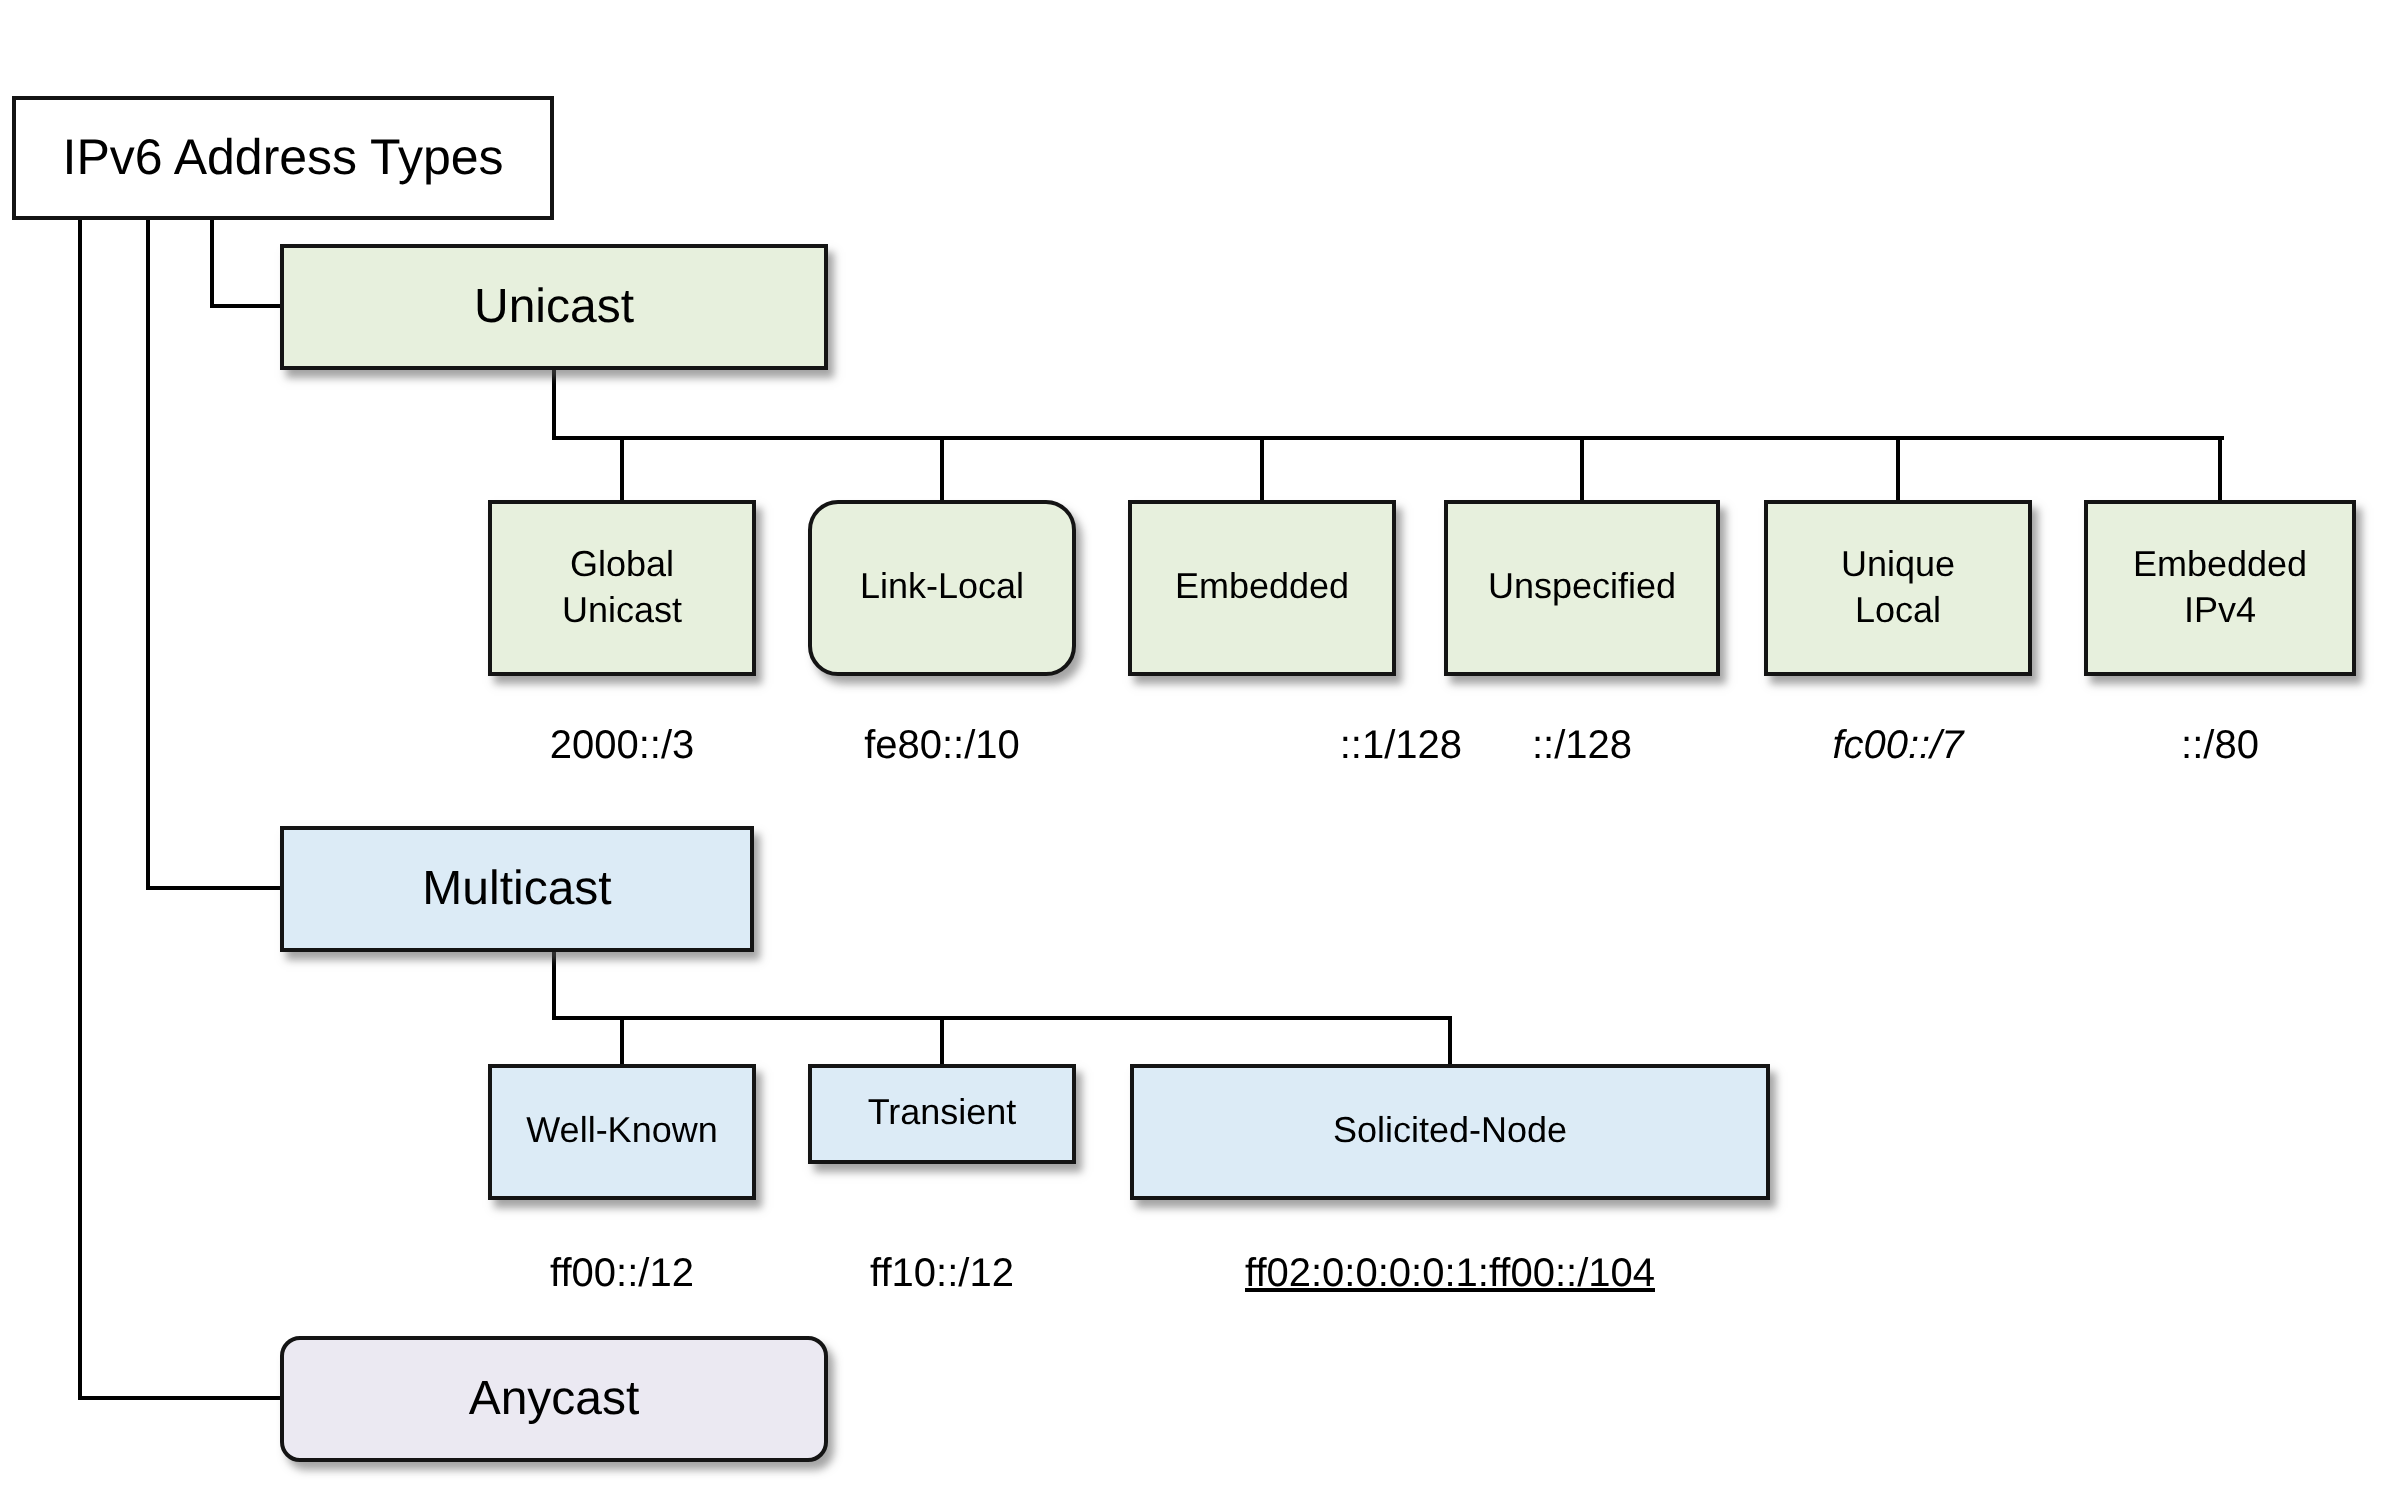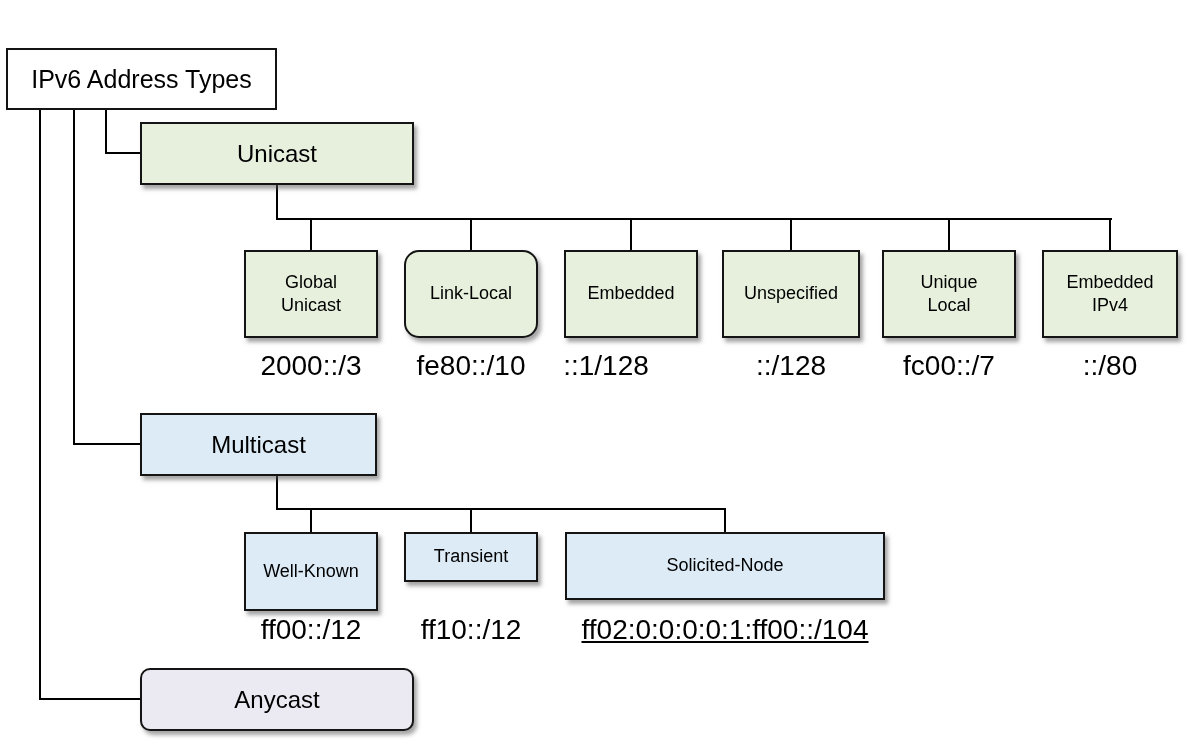--- a/index.html
+++ b/index.html
@@ -31,23 +31,24 @@
   .child-box { font-size: 18px; line-height: 1.3; padding: 2px; }
 
   .narrow { display: inline-block; max-width: 100px; }
 
   .fill-unicast   { background: var(--unicast-fill,   #e7f0dd); }
   .fill-multicast { background: var(--multicast-fill, #dcebf6); }
   .fill-anycast   { background: var(--anycast-fill,   #ebe9f2); }
 
   .addr {
     position: absolute;
-    font-size: 28px;
+    font-size: 20px;
     text-align: center;
     z-index: 2;
+    margin-top: 12px;
   }
 
   .line {
     position: absolute;
     background: var(--line, #000000);
     z-index: 1;
   }
 </style>
 </head>
 <body>
@@ -108,26 +109,26 @@
   </div>
   <div class="box child-box shadow fill-unicast" style="left:882px; top:250px; width:134px; height:88px;">
     <span class="narrow">Unique Local</span>
   </div>
   <div class="box child-box shadow fill-unicast" style="left:1042px; top:250px; width:136px; height:88px;">
     <span class="narrow">Embedded IPv4</span>
   </div>
 
   <div class="addr" style="left:211px; top:350px; width:200px;">2000::/3</div>
   <div class="addr" style="left:371px; top:350px; width:200px;">fe80::/10</div>
-  <div class="addr" style="left:506px; top:350px; width:200px;">::1/128</div>
+  <div class="addr" style="left:531px; top:350px; width:200px;text-align:right;">::1/128</div>
   <div class="addr" style="left:691px; top:350px; width:200px;">::/128</div>
-  <div class="addr" style="left:849px; top:350px; width:200px;">fc00::/7</div>
+  <div class="addr" style="left:849px; top:350px; width:200px;font-style:italic;">fc00::/7</div>
   <div class="addr" style="left:1010px; top:350px; width:200px;">::/80</div>
 
-  <div class="box child-box shadow fill-multicast" style="left:244px; top:532px; width:134px; height:79px;">
+  <div class="box child-box shadow fill-multicast" style="left:244px; top:532px; width:134px; height:68px;">
     <span>Well-Known</span>
   </div>
   <div class="box child-box shadow fill-multicast" style="left:404px; top:532px; width:134px; height:50px;">
     <span>Transient</span>
   </div>
   <div class="box child-box shadow fill-multicast" style="left:565px; top:532px; width:320px; height:68px;">
     <span>Solicited-Node</span>
   </div>
 
   <div class="addr" style="left:211px; top:614px; width:200px;">ff00::/12</div>

